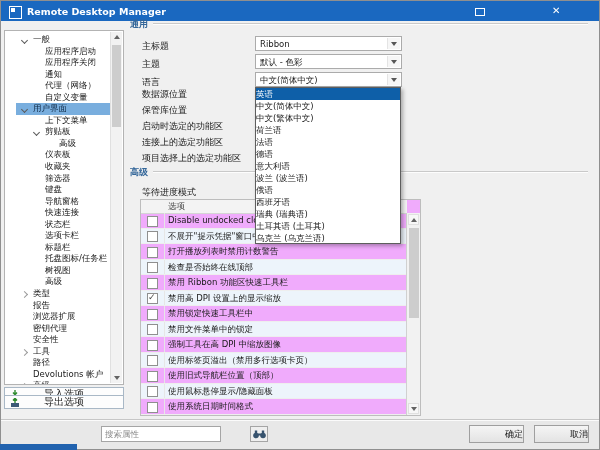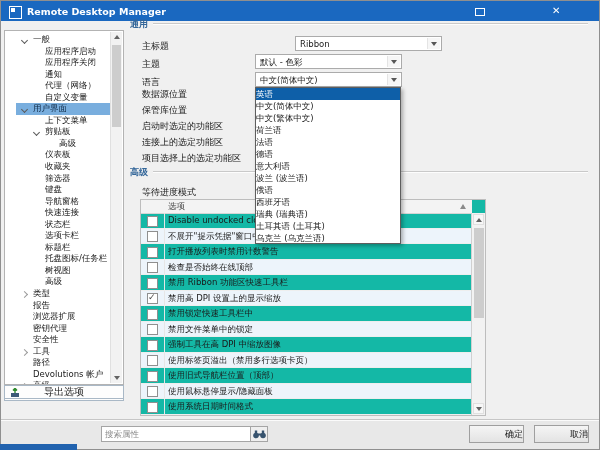--- a/index.html
+++ b/index.html
@@ -45,40 +45,40 @@
   .combo{position:absolute;left:255px;width:147px;height:15px;background:#fff;border:1px solid #ababab;box-sizing:border-box;}
   .combo .cval{position:absolute;left:4px;top:1.5px;font-size:8.5px;white-space:nowrap;}
   .combo .abtn{position:absolute;right:1px;top:1px;bottom:1px;width:12px;background:#f6f6f6;border-left:1px solid #e4e4e4;}
   .combo .abtn i{position:absolute;left:3px;top:4px;width:0;height:0;border-left:3px solid transparent;border-right:3px solid transparent;border-top:4px solid #565656;}
   
   .ddl{position:absolute;left:255px;top:87px;width:146px;height:157px;background:#fff;border:1px solid #5e5e5e;
        box-shadow:2px 2px 4px rgba(0,0,0,0.3);z-index:50;box-sizing:border-box;}
   .ddl .item{height:12px;line-height:12px;padding-left:0;font-size:8.5px;white-space:nowrap;cursor:default;}
   .ddl .item.sel{background:#0e5fa8;color:#fff;}
   
-  .opt-table{position:absolute;left:140px;top:199px;width:346px;height:217px;background:#14b8a6;
+  .opt-table{position:absolute;left:140px;top:199px;width:281px;height:217px;background:#f0abfc;
              border:1px solid #bdbdbd;box-sizing:border-box;}
   .ot-head{position:absolute;left:0;top:0;right:13px;height:13px;background:#f3f3f3;border-bottom:1px solid #d5d5d5;}
   .ot-head .htext{position:absolute;left:27px;top:1px;font-size:8.5px;color:#444;}
   .ot-head .sort{position:absolute;right:6px;top:4px;width:0;height:0;border-left:3.5px solid transparent;border-right:3.5px solid transparent;border-bottom:5px solid #8a8a8a;}
   .ot-rows{position:absolute;left:0;top:13px;right:13px;bottom:0;overflow:hidden;}
   .orow{position:relative;height:15.5px;box-sizing:border-box;border-bottom:1px solid #eeeeee;}
   .orow.alt{background:#edf4fb;}
   .orow .cline{position:absolute;left:23px;top:0;bottom:0;border-left:1px solid #e6e6e6;}
   .cb{position:absolute;left:6px;top:2.5px;width:9px;height:9px;background:#fff;border:1px solid #8f8f8f;}
   .cb .mark{position:absolute;left:0px;top:-2px;font-size:9px;color:#4a4a4a;}
   .orow .otext{position:absolute;left:27px;top:2px;font-size:8.5px;white-space:nowrap;}
   .ot-sb{position:absolute;right:0;top:13px;bottom:0;width:13px;background:#f2f2f2;border-left:1px solid #d0d0d0;}
   .ot-sb .up{position:absolute;left:1px;top:1px;width:11px;height:11px;background:#f7f7f7;border:1px solid #e0e0e0;box-sizing:border-box;}
   .ot-sb .dn{position:absolute;left:1px;bottom:1px;width:11px;height:11px;background:#f7f7f7;border:1px solid #e0e0e0;box-sizing:border-box;}
   .ot-sb .thumb{position:absolute;left:1.5px;top:15px;width:10px;height:90px;background:#cdcdcd;}
   
   .footer{position:absolute;left:1px;right:1px;bottom:1px;height:29px;background:#e8e8e8;
           border-top:1px solid #c6c6c6;box-shadow:inset 0 1px 0 #fbfbfb;}
-  .search{position:absolute;left:100px;top:6px;width:152px;height:16px;border:1px solid #a5a5a5;
+  .search{position:absolute;left:100px;top:6px;width:120px;height:16px;border:1px solid #a5a5a5;
           box-sizing:border-box;font-family:"DejaVu Sans",sans-serif;font-size:8.5px;padding:0 3px;background:#fff;}
   .search::placeholder{color:#8a8a8a;}
   .bino{position:absolute;left:249px;top:6px;width:18px;height:16px;border:1px solid #a5a5a5;background:#efefef;box-sizing:border-box;}
   .bino svg{position:absolute;left:2px;top:3px;}
   .fbtn{position:absolute;top:5px;width:55px;height:18px;background:linear-gradient(#f5f5f5,#e3e3e3);
         border:1px solid #9f9f9f;box-sizing:border-box;text-align:right;line-height:16px;font-size:9px;cursor:default;}
   .taskbar-frag{position:absolute;left:0;bottom:0;width:77px;height:6px;background:#2162ae;z-index:60;}
 </style>
 </head>
 <body>
@@ -207,34 +207,34 @@
     </div>
   </div>
 
   <div class="side-btn" style="top:387px;">
     <svg width="10" height="10" viewBox="0 0 10 10">
       <rect x="1" y="5" width="8" height="4" fill="#3c5a78"></rect>
       <path d="M5 0 L5 4 M3 2.5 L5 4.8 L7 2.5" stroke="#2e8b2e" stroke-width="1.4" fill="none"></path>
     </svg>
     <span>导入选项</span>
   </div>
-  <div class="side-btn" style="top:385px;">
+  <div class="side-btn" style="top:395px;">
     <svg width="10" height="10" viewBox="0 0 10 10">
       <rect x="1" y="5" width="8" height="4" fill="#3c5a78"></rect>
       <path d="M5 5 L5 1 M3 2.5 L5 0.2 L7 2.5" stroke="#2e8b2e" stroke-width="1.4" fill="none"></path>
     </svg>
     <span>导出选项</span>
   </div>
 
   <div class="ghead" style="left:130px;top:18px;">通用</div>
   <div class="gline" style="left:153px;width:435px;top:23px;"></div>
 
   <div id="fields">
       <div class="flabel" style="top: 40px;">主标题</div>
-      <div class="combo" style="top: 36px; margin-left: 40px;">
+      <div class="combo" style="top: 36px;">
         <span class="cval">Ribbon</span>
         <span class="abtn">
           <i></i>
         </span>
       </div>
       <div class="flabel" style="top: 58px;">主题</div>
       <div class="combo" style="top: 54px; padding-left: 7px;">
         <span class="cval">默认 - 色彩</span>
         <span class="abtn">
           <i></i>

